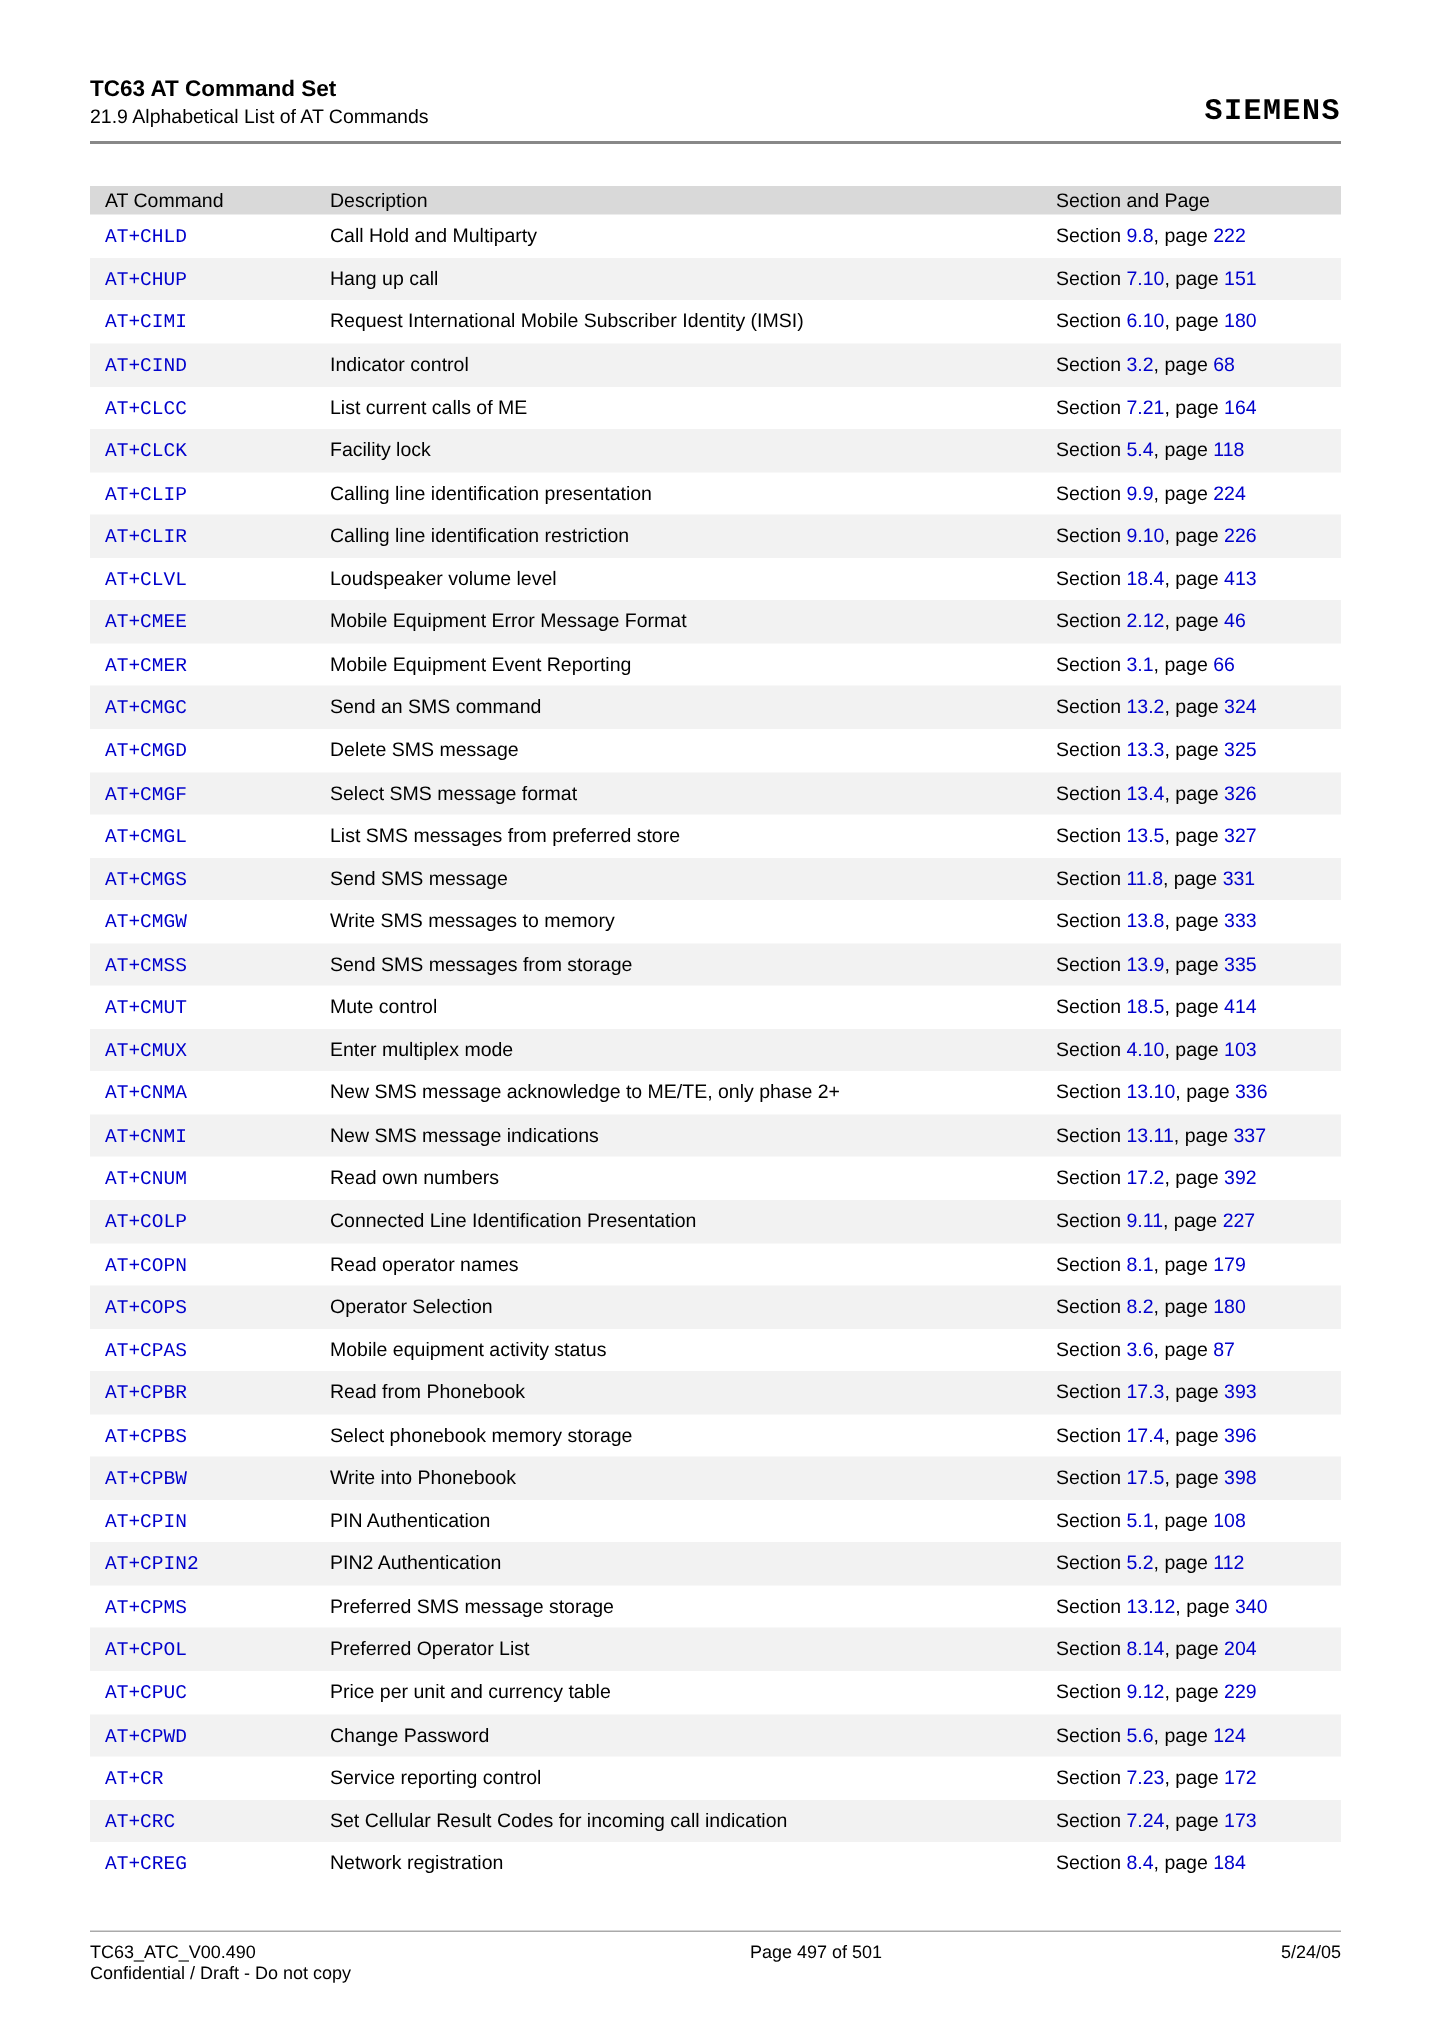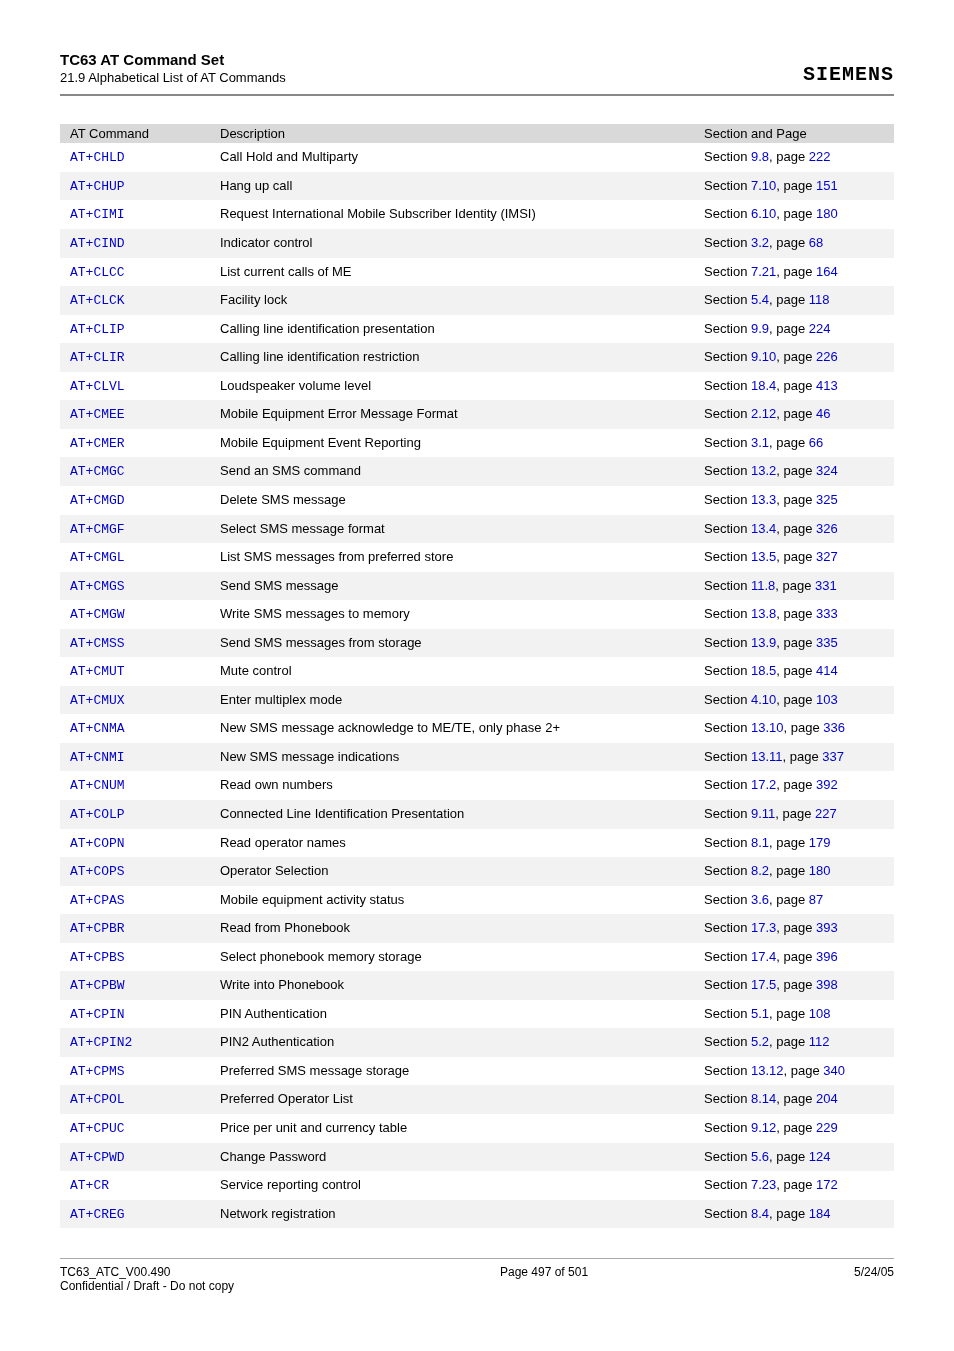--- a/index.html
+++ b/index.html
@@ -287,20 +287,25 @@
           <td><a class="cmd-name">AT+CPWD</a></td>
           <td>Change Password</td>
           <td><span class="sec-prefix">Section </span><a class="sec-link">5.6</a><span class="sec-prefix">, page </span><a class="sec-link">124</a></td>
         </tr>
         <tr>
           <td><a class="cmd-name">AT+CR</a></td>
           <td>Service reporting control</td>
           <td><span class="sec-prefix">Section </span><a class="sec-link">7.23</a><span class="sec-prefix">, page </span><a class="sec-link">172</a></td>
         </tr>
         <tr>
+          <td><a class="cmd-name">AT+CRC</a></td>
+          <td>Set Cellular Result Codes for incoming call indication</td>
+          <td><span class="sec-prefix">Section </span><a class="sec-link">7.24</a><span class="sec-prefix">, page </span><a class="sec-link">173</a></td>
+        </tr>
+        <tr>
           <td><a class="cmd-name">AT+CREG</a></td>
           <td>Network registration</td>
           <td><span class="sec-prefix">Section </span><a class="sec-link">8.4</a><span class="sec-prefix">, page </span><a class="sec-link">184</a></td>
         </tr>
       </tbody>
   </table>
 
   <div class="footer">
     <div class="left">
       <span>TC63_ATC_V00.490</span><br>

